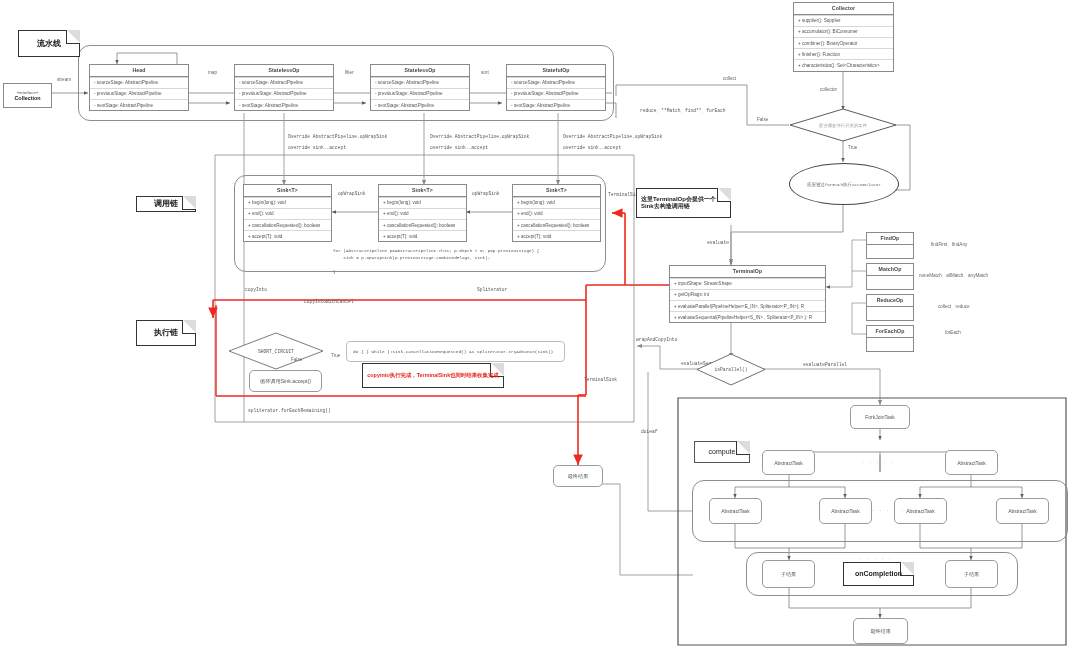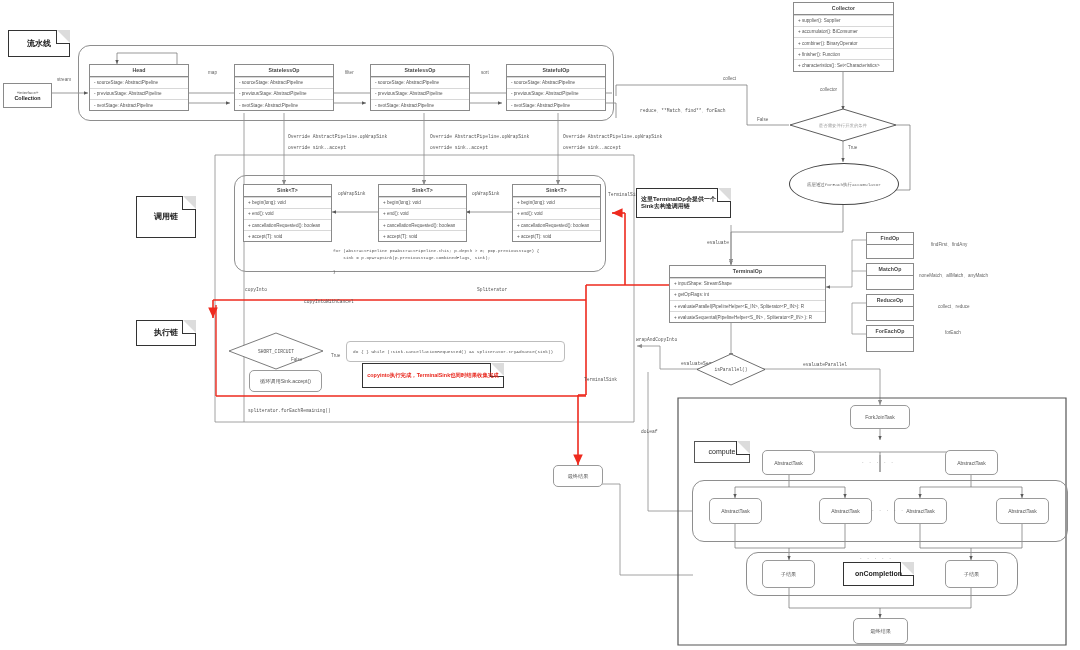--- a/index.html
+++ b/index.html
@@ -204,21 +204,21 @@
       <path d="M971,588 L971,608 L880,608"></path>
     </g>
 
     <g fill="none" stroke="#555" stroke-width="1.2">
       <path d="M678,398 L1066,398 L1066,645 L678,645 Z"></path>
     </g>
   </svg>
 
   <div class="grp" style="left:78px;top:45px;width:536px;height:76px;"></div>
 
-  <div class="note" style="left:8px;top:30px;width:62px;height:27px;">
+  <div class="note" style="left:18px;top:30px;width:62px;height:27px;">
     <span class="fold"></span>
     <span class="lbl">流水线</span>
   </div>
 
   <div class="ifacebox" style="left:3px;top:83px;width:49px;height:25px;">
     <span class="st">«interface»</span>
     <span class="nm">Collection</span>
   </div>
 
   <div class="elab sans" style="left:57px;top:77px;">stream</div>
@@ -254,21 +254,21 @@
     <div class="row">- nextStage: AbstractPipeline</div>
   </div>
 
   <div class="elab" style="left:288px;top:134px;">Override AbstractPipeline.opWrapSink</div>
   <div class="elab" style="left:288px;top:145px;">override sink..accept</div>
   <div class="elab" style="left:430px;top:134px;">Override AbstractPipeline.opWrapSink</div>
   <div class="elab" style="left:430px;top:145px;">override sink..accept</div>
   <div class="elab" style="left:563px;top:134px;">Override AbstractPipeline.opWrapSink</div>
   <div class="elab" style="left:563px;top:145px;">override sink..accept</div>
 
-  <div class="note" style="left:136px;top:196px;width:60px;height:42px;">
+  <div class="note" style="left:136px;top:196px;width:60px;height:16px;">
     <span class="fold"></span>
     <span class="lbl">调用链</span>
   </div>
   <div class="note" style="left:136px;top:320px;width:60px;height:26px;">
     <span class="fold"></span>
     <span class="lbl">执行链</span>
   </div>
 
   <div class="grp" style="left:234px;top:175px;width:372px;height:97px;"></div>
 

